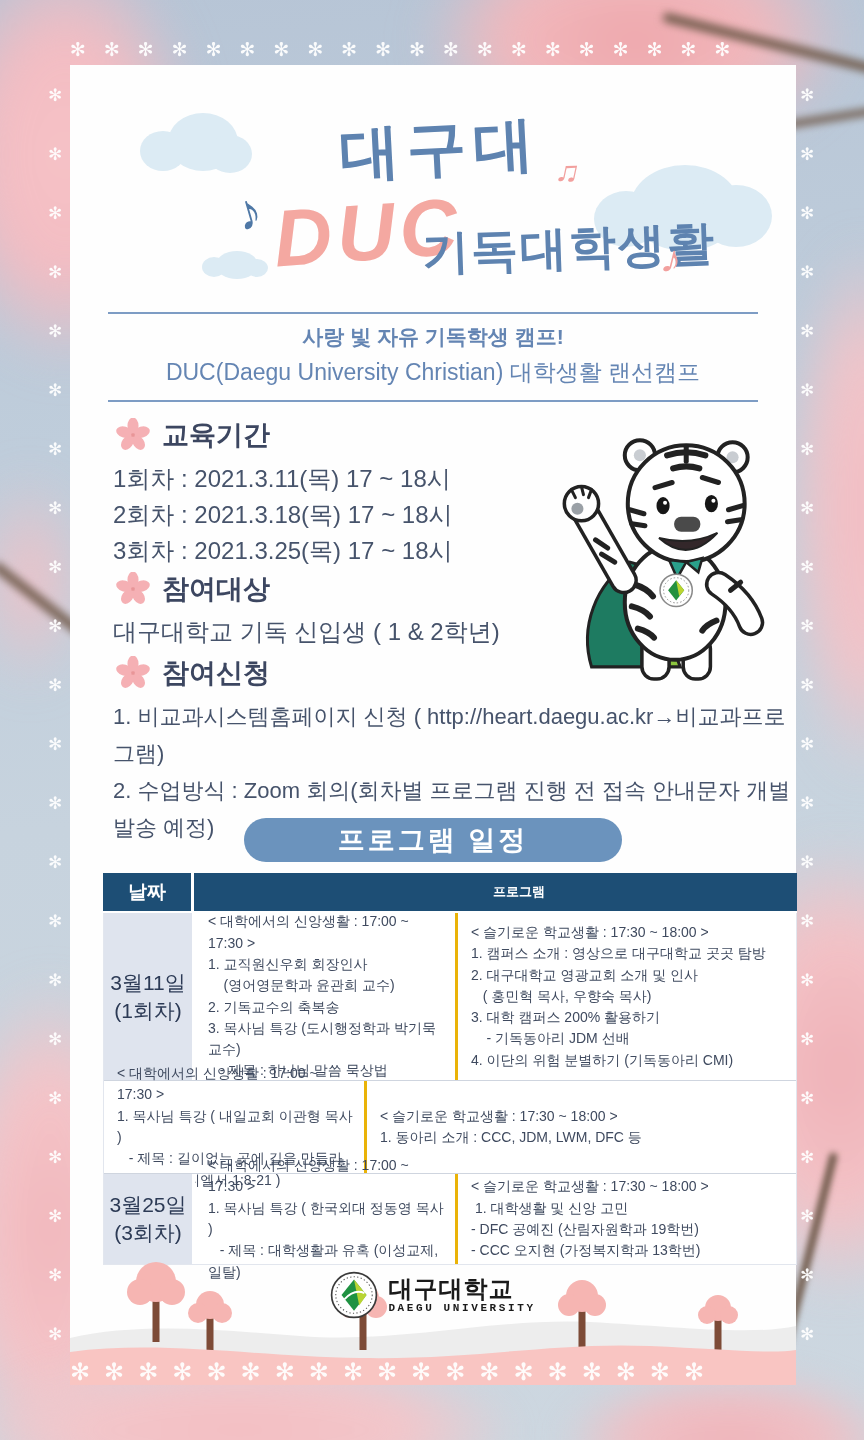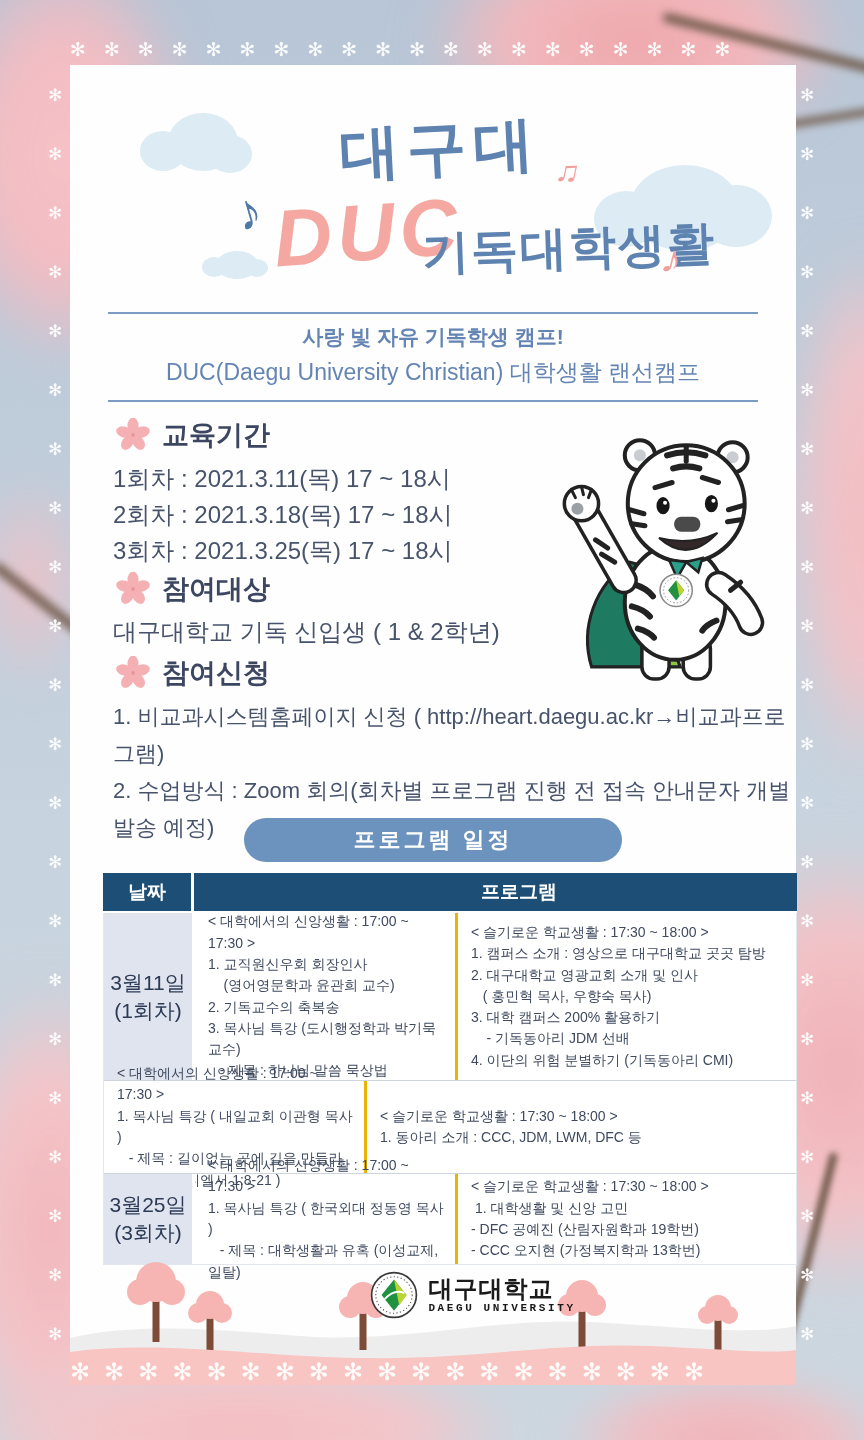--- a/index.html
+++ b/index.html
@@ -63,37 +63,37 @@
   .h-target{left:46px;top:506px;}
   .h-apply{left:46px;top:590px;}
   .sec-lines{position:absolute;white-space:pre-wrap;color:#46536b;}
   .l-period{left:43px;top:396px;font-size:24px;line-height:36px;}
   .l-target{left:43px;top:550px;font-size:24px;line-height:34px;}
   .l-apply{left:43px;top:633px;font-size:22px;line-height:37px;}
   
   .mascot{position:absolute;left:452px;top:348px;width:268px;height:272px;}
   
   .pill{position:absolute;left:50%;top:753px;transform:translateX(-50%);width:378px;height:44px;border-radius:22px;
-    background:#6b93bd;color:#fff;font-size:22px;font-weight:700;letter-spacing:3px;text-align:center;line-height:44px;}
+    background:#6b93bd;color:#fff;font-size:27px;font-weight:700;letter-spacing:3px;text-align:center;line-height:44px;}
   .table{position:absolute;left:33px;top:808px;width:694px;}
   .thead{display:flex;background:#1d4e75;color:#fff;height:38px;border-bottom:2px solid #fff;gap:47px;}
   .th-date{width:88px;display:flex;align-items:center;justify-content:center;font-size:19px;font-weight:700;border-right:3px solid #fff;}
-  .th-prog{flex:1;display:flex;align-items:center;justify-content:center;font-size:19px;font-weight:700;}
+  .th-prog{flex:1;display:flex;align-items:center;justify-content:center;font-size:13px;font-weight:700;}
   .trow{display:flex;background:#fff;}
   .trow + .trow{border-top:1px solid #cfd5df;}
   .tbody{border:1px solid #e2e6ee;border-top:none;}
   .date-cell{width:88px;background:#dfe4ee;border-right:3px solid #fff;display:flex;flex-direction:column;
     align-items:center;justify-content:center;color:#2c3a55;font-size:21px;font-weight:500;line-height:28px;}
   .cell-left{width:263px;border-right:3px solid #eab308;display:flex;align-items:center;box-sizing:border-box;
     padding:8px 8px 8px 13px;}
   .cell-right{flex:1;display:flex;align-items:center;box-sizing:border-box;padding:8px 0 8px 13px;}
   .cell-text{white-space:pre-wrap;font-size:14px;line-height:1.52;color:#3f4a5f;}
   .r1{height:167px;}.r2{height:92px;}.r3{height:90px;}
   
-  .logo-row{position:absolute;left:0;top:1205px;width:726px;display:flex;justify-content:center;align-items:center;gap:10px;z-index:2;padding-left:40px;}
+  .logo-row{position:absolute;left:0;top:1205px;width:726px;display:flex;justify-content:center;align-items:center;gap:10px;z-index:2;}
   .logo-text .kr{font-size:24px;font-weight:700;color:#1a1a1a;line-height:26px;letter-spacing:1px;}
   .logo-text .en{font-size:11px;font-weight:700;color:#1a1a1a;letter-spacing:2.6px;font-family:Liberation Mono, monospace;}
   .hills{position:absolute;left:0;bottom:0;width:726px;height:125px;}
 </style>
 </head>
 <body>
 
 <div class="stage">
 
   <div class="bg">

